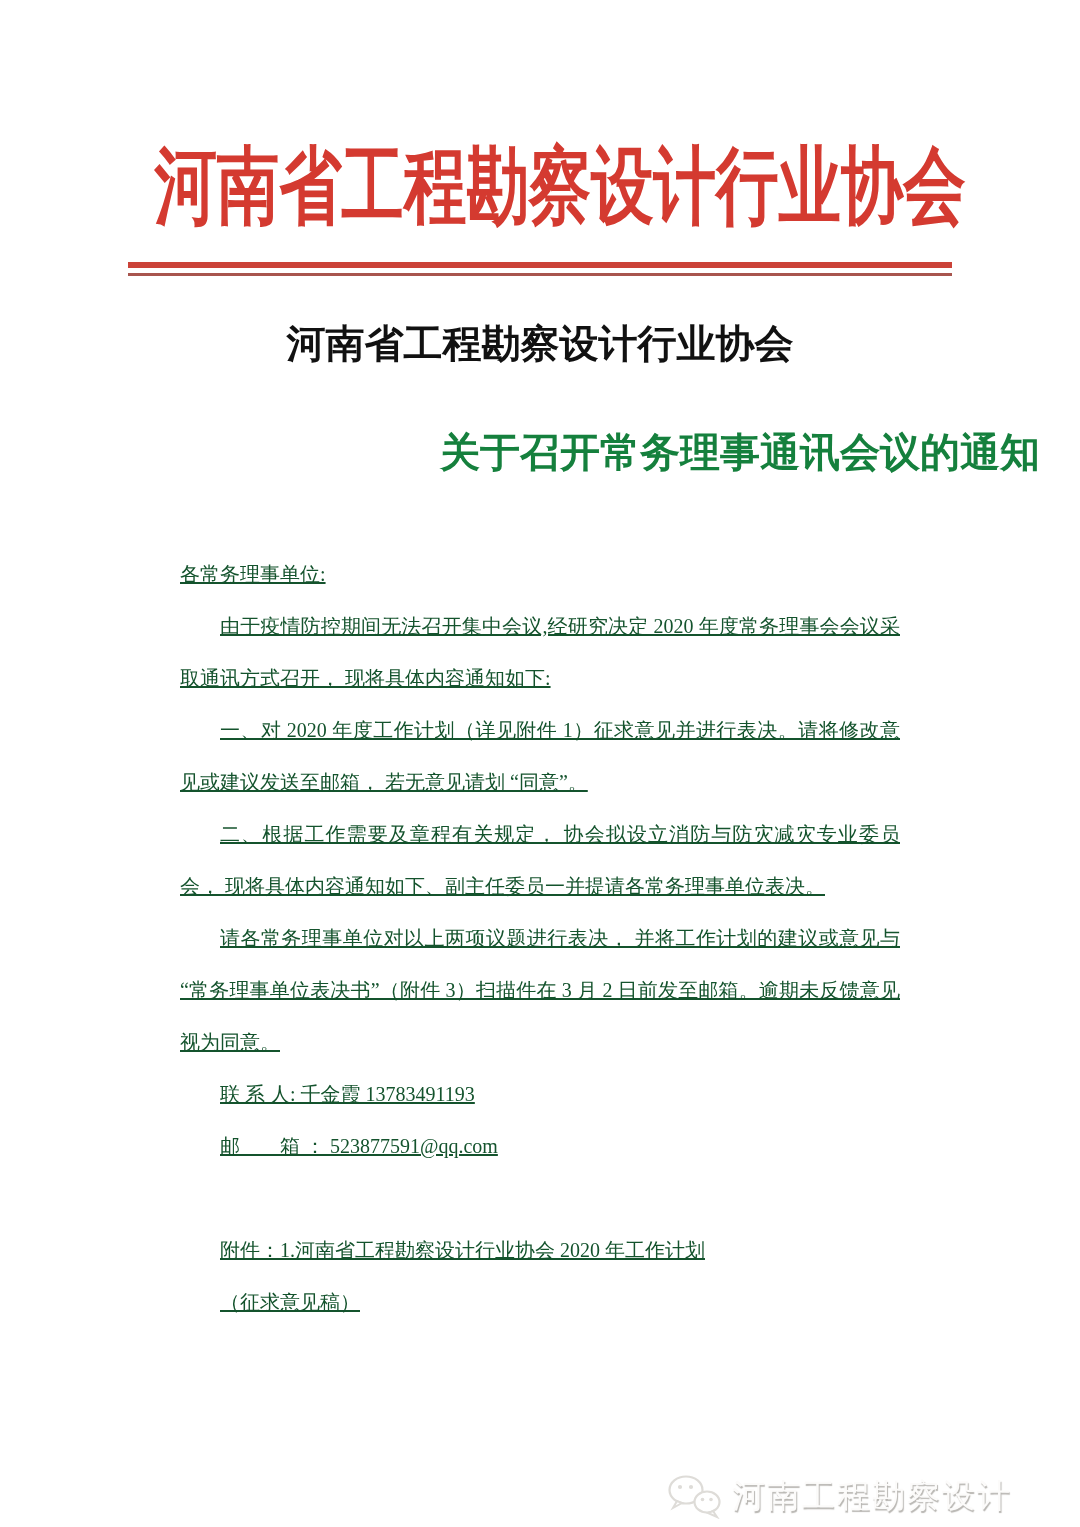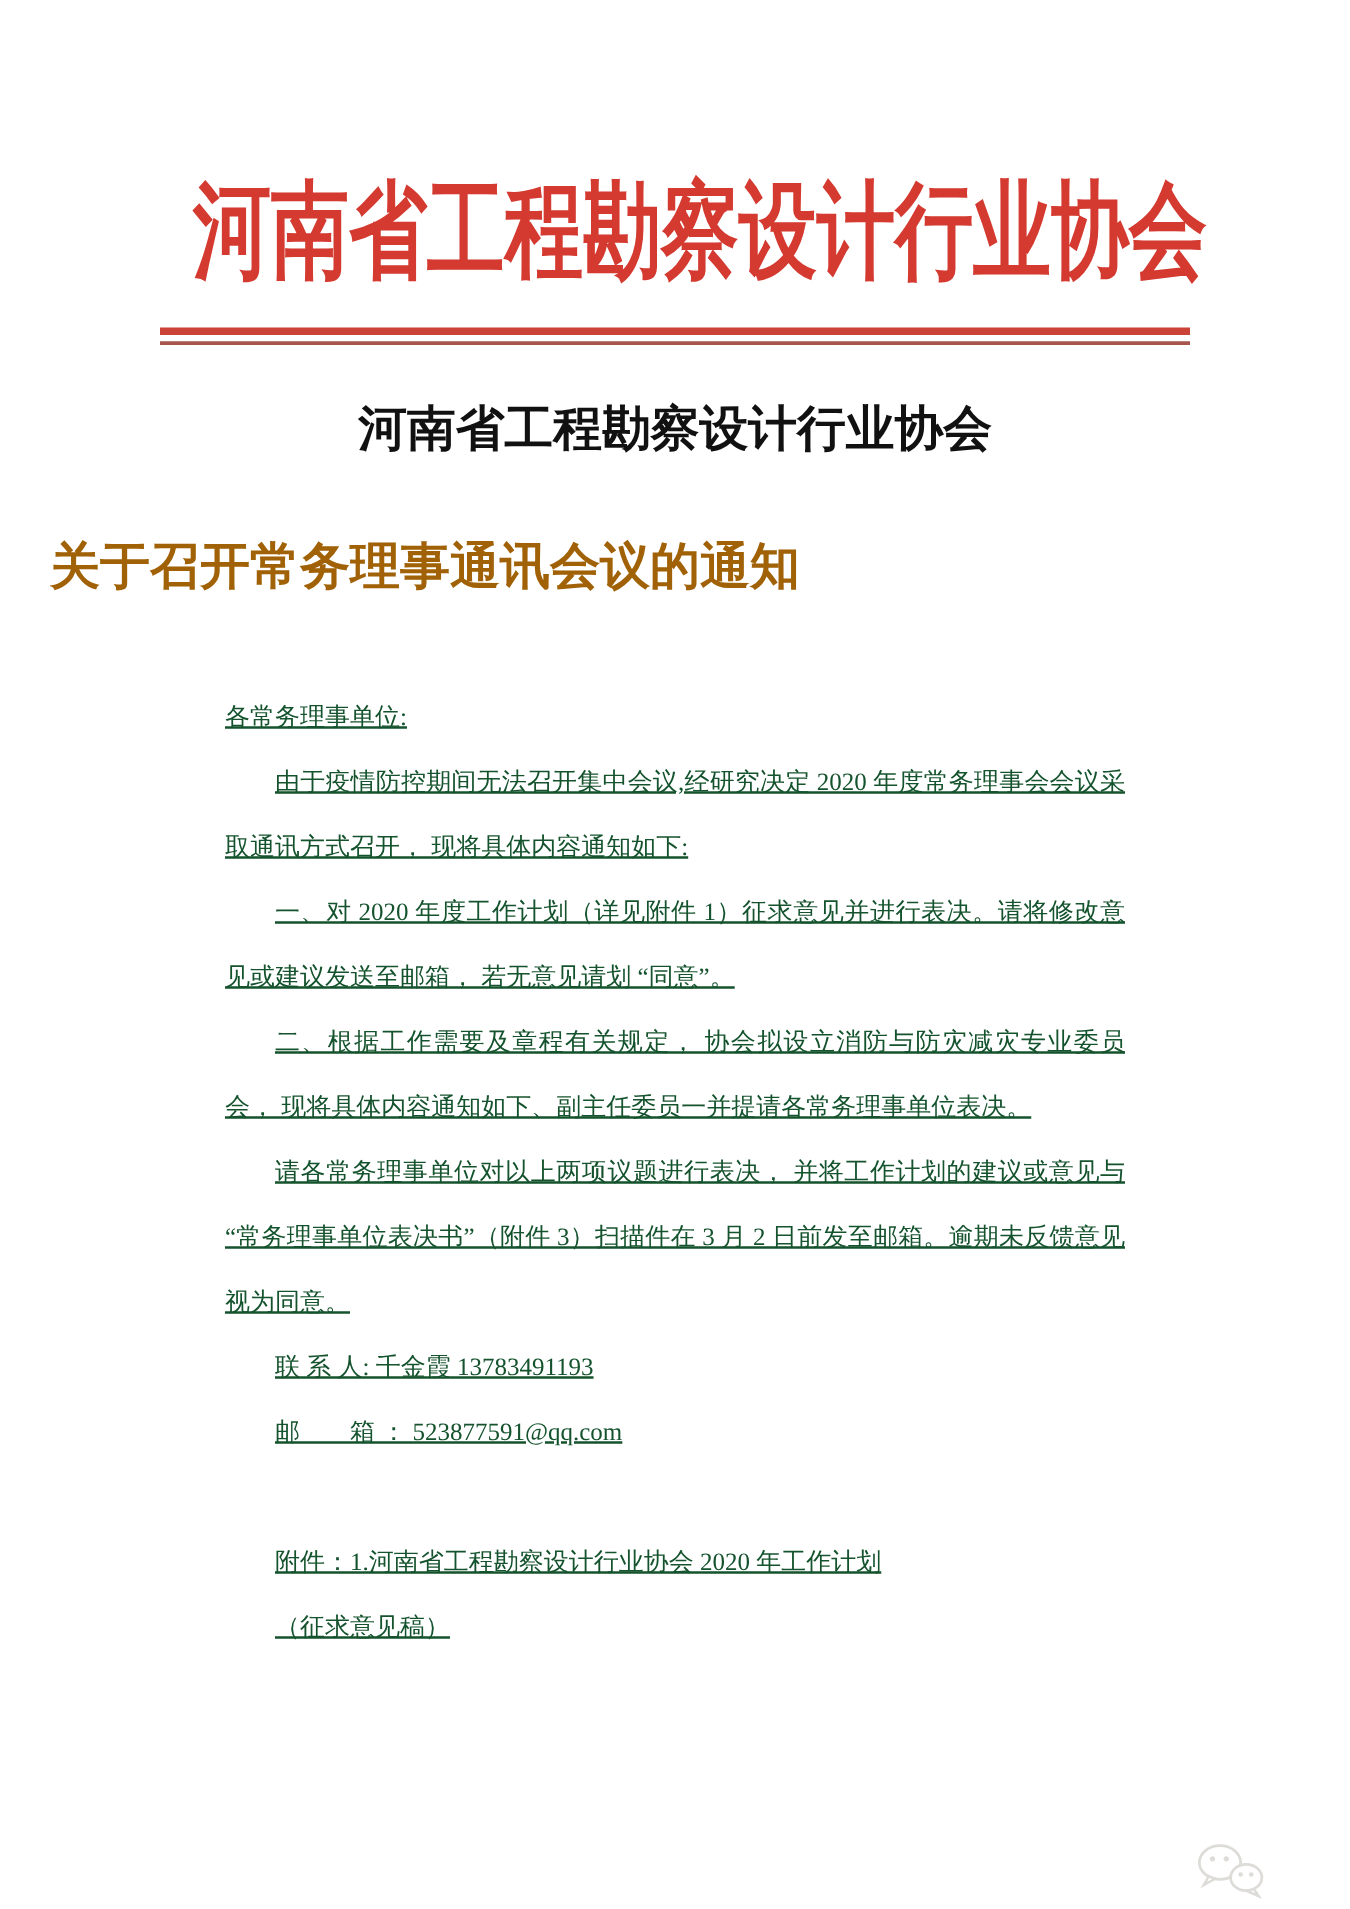--- a/index.html
+++ b/index.html
@@ -42,25 +42,25 @@
   .doc-title-1 {
     margin: 46px 0 0;
     text-align: center;
     font-size: 39px;
     line-height: 44px;
     font-weight: bold;
     color: #111111;
   }
   .doc-title-2 {
     margin: 64px 0 0;
-    text-align: left;
+    text-align: right;
     font-size: 40px;
     line-height: 46px;
     font-weight: bold;
-    color: #a16207;
+    color: #15803d;
   }
 
   
   .doc-body {
     margin: 72px 140px 0;
     font-size: 20px;
     line-height: 52px;
     text-align: justify;
     text-justify: inter-ideograph;
     color: #14532d;
@@ -134,15 +134,16 @@
     <svg class="wechat-icon" width="56" height="46" viewBox="0 0 56 46" aria-hidden="true">
       <ellipse cx="20" cy="17" rx="16.5" ry="13.5" fill="#ffffff" stroke="#dedcd8" stroke-width="2.2"></ellipse>
       <path d="M11 28 L7 35 L16 30 Z" fill="#ffffff" stroke="#dedcd8" stroke-width="2"></path>
       <circle cx="14" cy="14" r="2.1" fill="#dedcd8"></circle>
       <circle cx="25" cy="14" r="2.1" fill="#dedcd8"></circle>
       <ellipse cx="41" cy="29" rx="12.5" ry="10.5" fill="#ffffff" stroke="#dedcd8" stroke-width="2.2"></ellipse>
       <path d="M47 38 L51 44 L42 40 Z" fill="#ffffff" stroke="#dedcd8" stroke-width="2"></path>
       <circle cx="36.5" cy="26.5" r="1.8" fill="#dedcd8"></circle>
       <circle cx="45" cy="26.5" r="1.8" fill="#dedcd8"></circle>
     </svg>
+    <span class="watermark-text">河南工程勘察设计</span>
   </footer>
 
 </div>
 
 </body></html>

